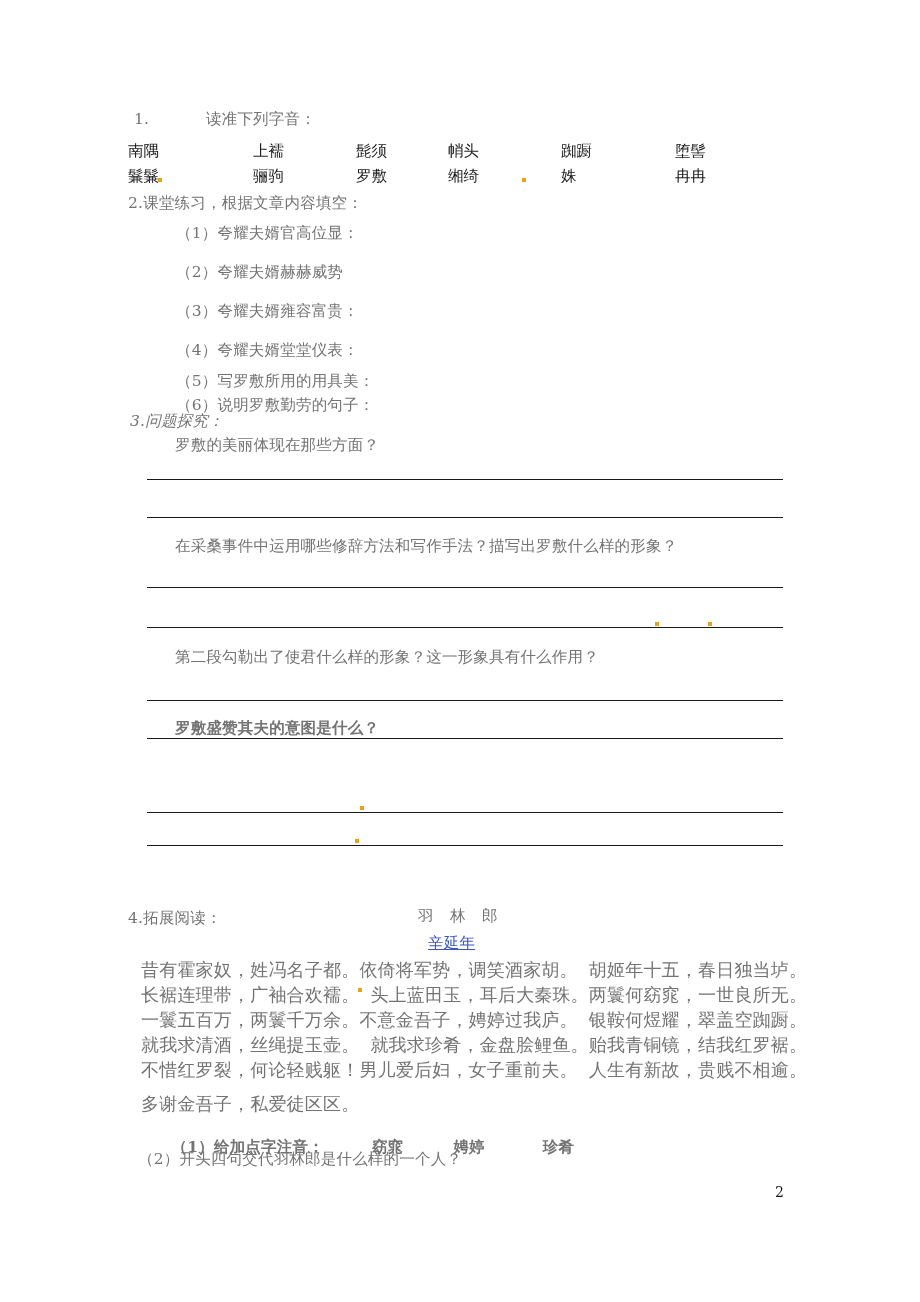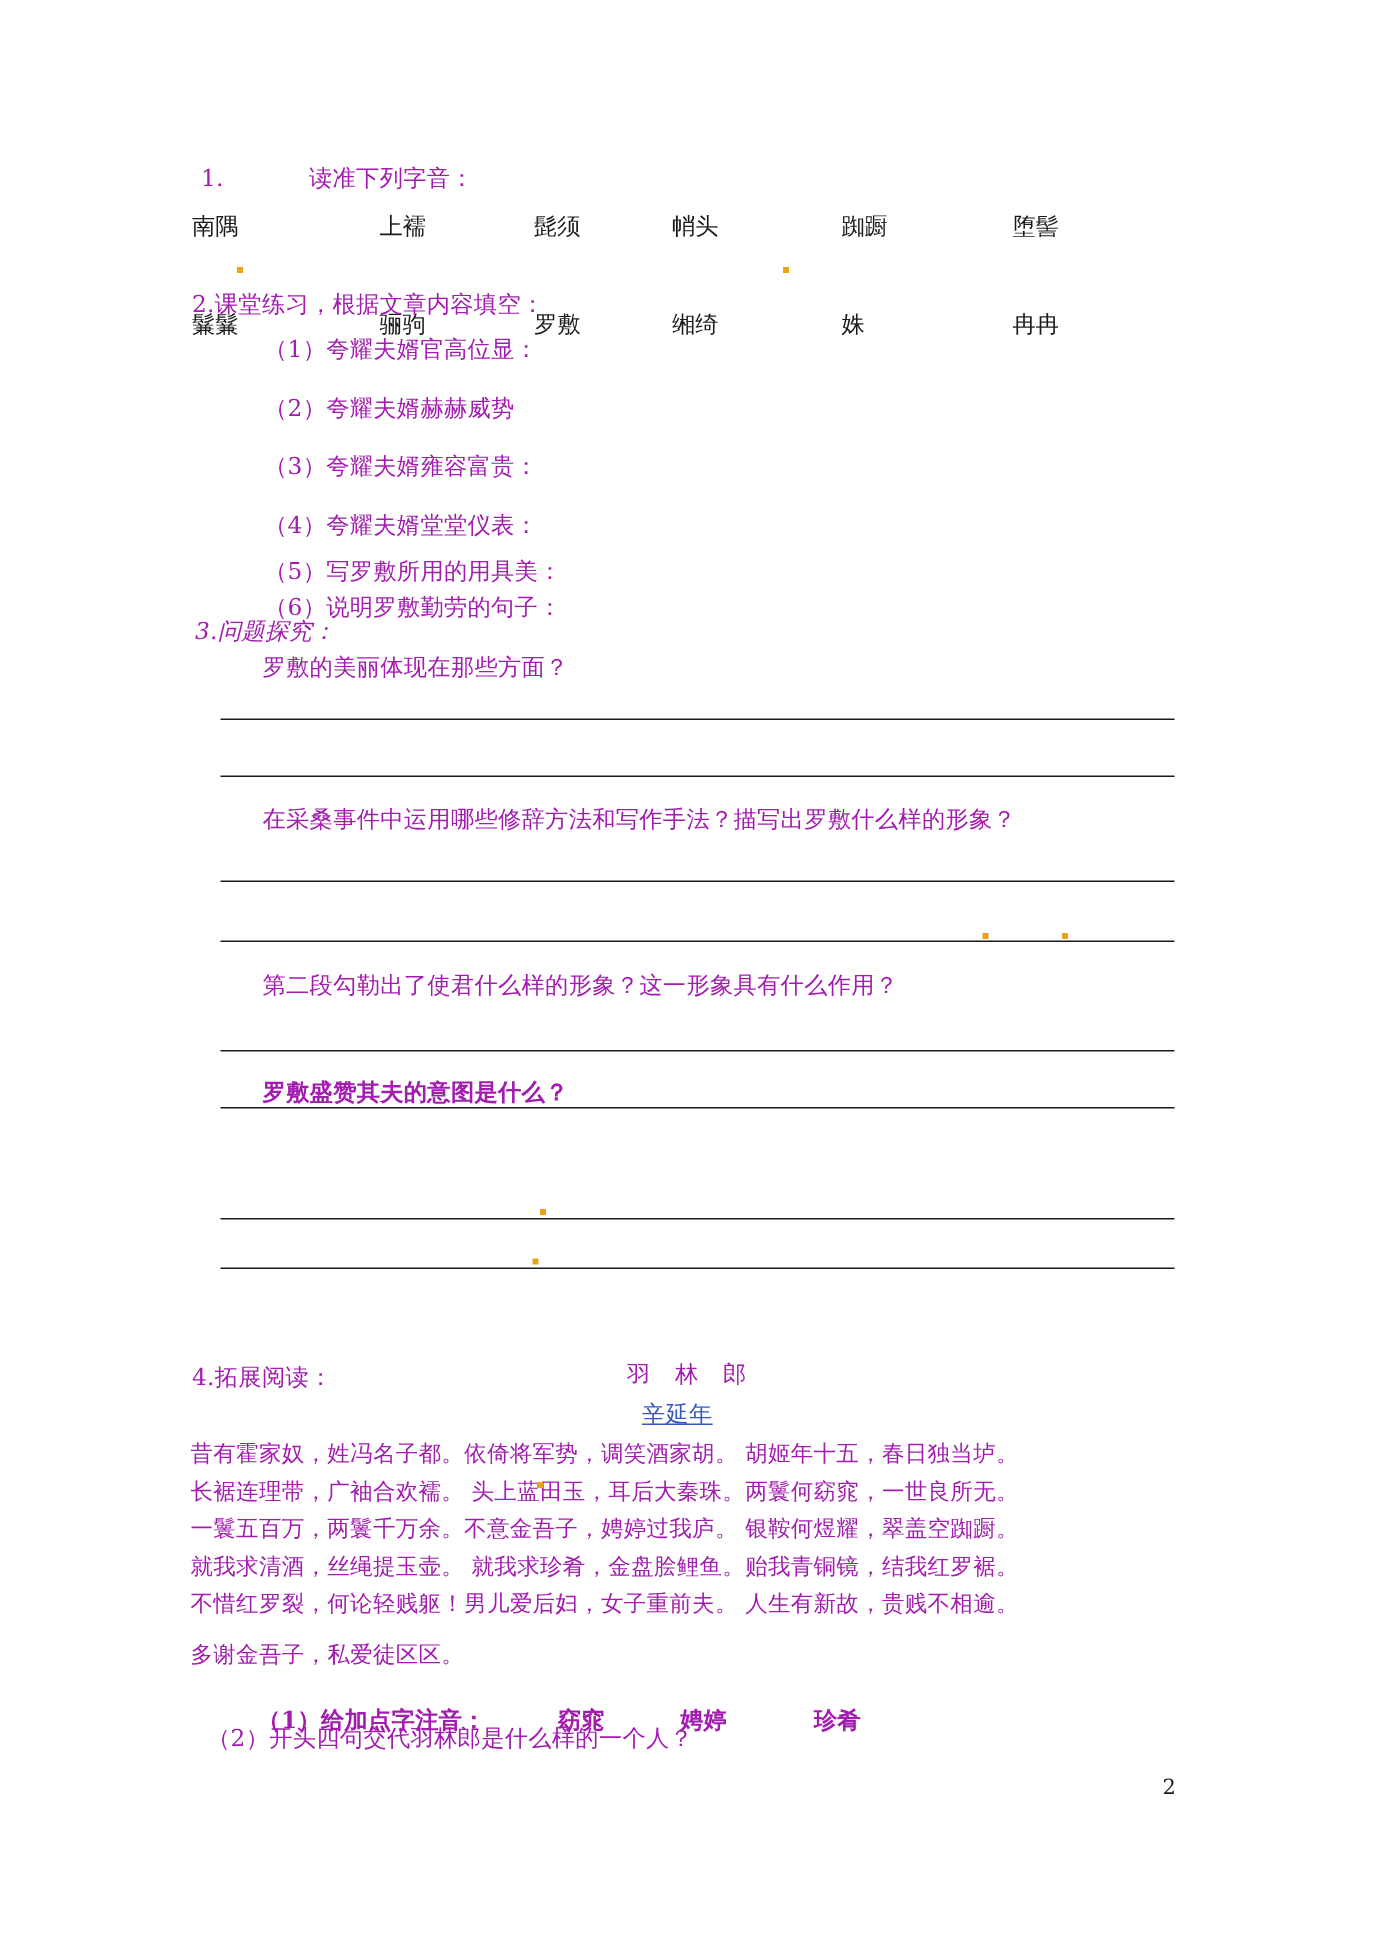--- a/index.html
+++ b/index.html
@@ -25,39 +25,39 @@
     top: 0;
     width: 920px;
   }
 
   
   .ln {
     position: absolute;
     white-space: pre;
     font-size: 15.5px;
     line-height: 1;
-    color: #a21caf;
+    color: #737373;
     letter-spacing: 0.2px;
   }
 
   
   .s1-head { left: 134px; top: 112px; }
   .s1-num  { display: inline-block; width: 72px; }
 
   
   .wordrow { position: absolute; left: 128px; width: 700px; height: 22px; }
   .wordrow .w {
     position: absolute;
     top: 0;
     font-size: 15.5px;
     white-space: pre;
     text-align: center;
   }
   .row1 { top: 141px; }
-  .row2 { top: 166px; margin-top: 40px; }
+  .row2 { top: 166px; }
 
   
   .dot {
     position: absolute;
     width: 4px;
     height: 4px;
     background: #e8a317;
   }
 
   
@@ -79,21 +79,21 @@
 
   
   .s4-head  { left: 128px; top: 911px; }
   .poem-title { left: 418px; top: 909px; letter-spacing: 0.5px; }
   .poem-author {
     left: 428px;
     top: 936px;
     color: #3a55c4;
     text-decoration: underline;
   }
-  .poem-line { left: 127px; font-size: 15px; }
+  .poem-line { left: 141px; font-size: 18px; font-family: Liberation Mono, monospace; }
 
   .s4-q { left: 138px; }
 
   
   .pageno {
     position: absolute;
     left: 775px;
     top: 1184px;
     font-size: 14px;
     color: #1a1a1a;

